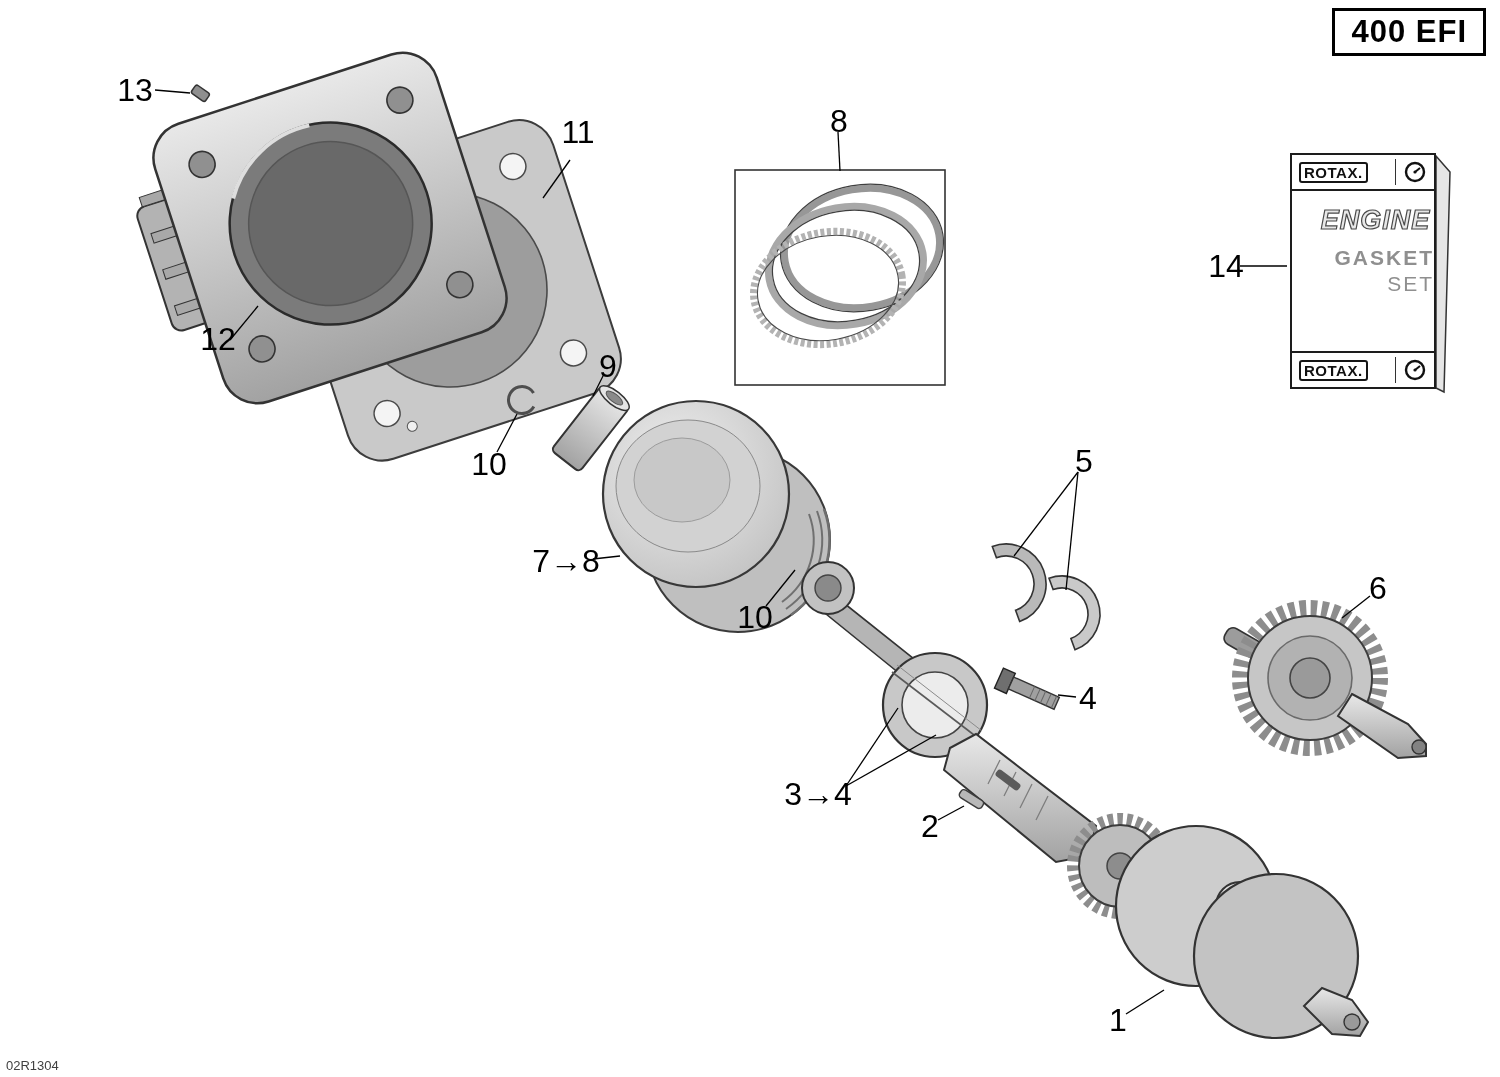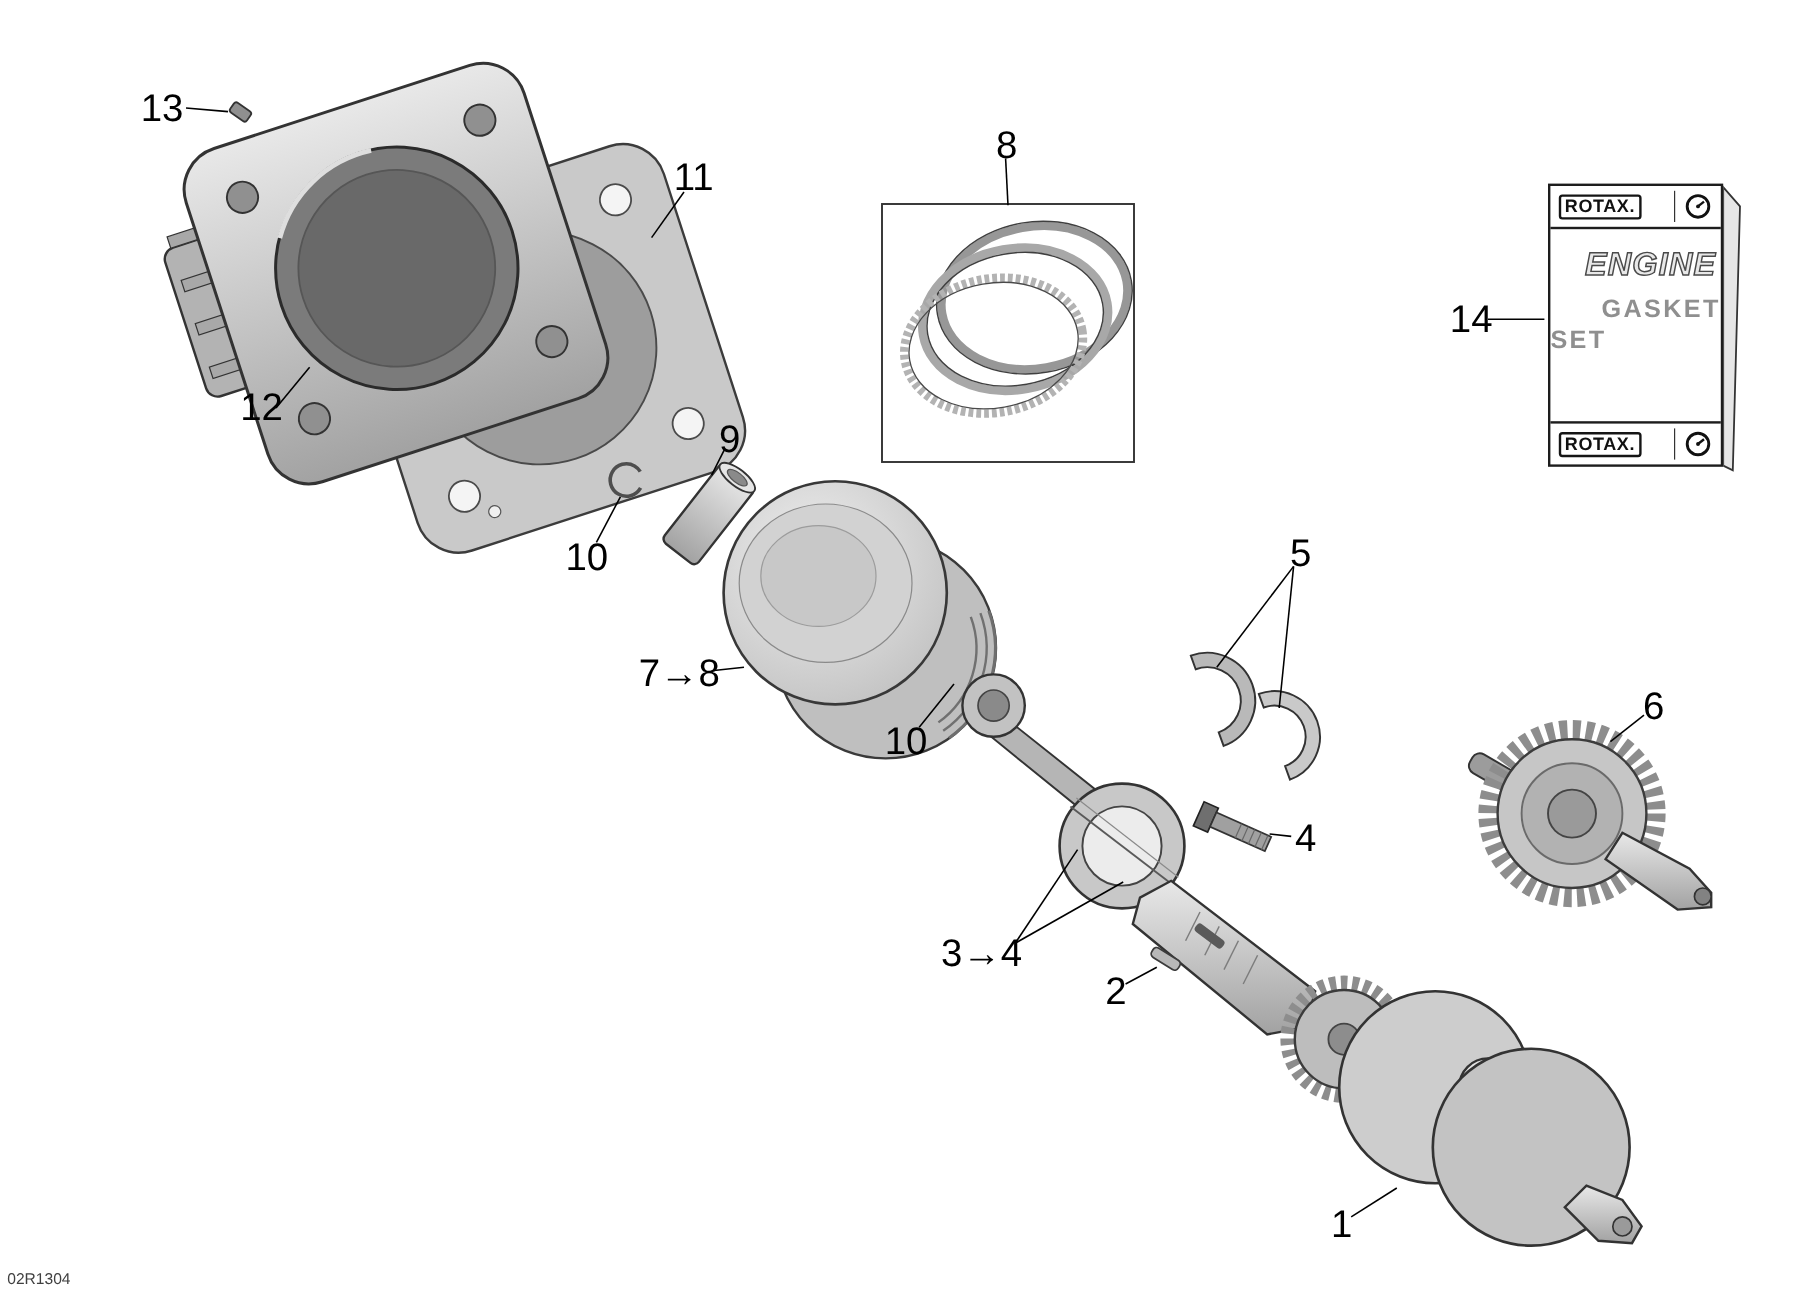--- a/index.html
+++ b/index.html
@@ -16,21 +16,21 @@
   .gb-row{display:flex;align-items:center;justify-content:space-between;padding:4px 7px;}
   .gb-row.top{border-bottom:2px solid #1d1d1d;}
   .gb-row.bottom{border-top:2px solid #1d1d1d;margin-top:auto;}
   .rotax{font-weight:bold;font-size:15px;letter-spacing:.5px;border:2px solid #151515;
       border-radius:3px;padding:0 3px;color:#111;}
   .gb-icon{display:flex;align-items:center;border-left:1.5px solid #333;padding-left:7px;height:26px;}
   .gb-engine{font-style:italic;font-weight:bold;font-size:27px;text-align:center;margin-top:14px;
       letter-spacing:1px;color:#e8e8e8;padding-left:25px;-webkit-text-stroke:1.2px #4a4a4a;}
   .gb-gasket{font-weight:bold;font-size:21px;text-align:right;margin-top:10px;
       letter-spacing:2px;color:#8f8f8f;}
-  .gb-set{font-weight:bold;font-size:21px;text-align:left;margin-top:2px;
+  .gb-set{font-weight:normal;font-size:21px;text-align:right;margin-top:2px;
       letter-spacing:2px;color:#8f8f8f;}
 </style>
 </head>
 <body>
 
 <div id="stage">
 
   <svg id="art" width="1500" height="1077" viewBox="0 0 1500 1077">
     <defs>
       <linearGradient id="gm" x1="0" y1="0" x2="0" y2="1">
@@ -180,21 +180,21 @@
       <line x1="1370" y1="596" x2="1342" y2="618"></line>
       <line x1="1076" y1="697" x2="1058" y2="695"></line>
       <line x1="846" y1="786" x2="898" y2="708"></line>
       <line x1="846" y1="786" x2="936" y2="735"></line>
       <line x1="938" y1="820" x2="964" y2="806"></line>
       <line x1="1126" y1="1014" x2="1164" y2="990"></line>
     </g>
   </svg>
 
   <div class="co" style="left:135px;top:90px">13</div>
-  <div class="co" style="left:578px;top:147px">11</div>
+  <div class="co" style="left:578px;top:132px">11</div>
   <div class="co" style="left:218px;top:339px">12</div>
   <div class="co" style="left:839px;top:121px">8</div>
   <div class="co" style="left:1226px;top:266px">14</div>
   <div class="co" style="left:608px;top:366px">9</div>
   <div class="co" style="left:489px;top:464px">10</div>
   <div class="co" style="left:566px;top:561px">7→8</div>
   <div class="co" style="left:755px;top:617px">10</div>
   <div class="co" style="left:1084px;top:461px">5</div>
   <div class="co" style="left:1378px;top:588px">6</div>
   <div class="co" style="left:1088px;top:698px">4</div>
@@ -221,15 +221,16 @@
       <span class="gb-icon">
         <svg width="24" height="24" viewBox="0 0 24 24">
           <circle cx="12" cy="12" r="9" fill="#fff" stroke="#111" stroke-width="2.4"></circle>
           <line x1="12" y1="12" x2="17" y2="8" stroke="#111" stroke-width="2"></line>
           <circle cx="12" cy="12" r="1.6" fill="#111"></circle>
         </svg>
       </span>
     </div>
   </div>
 
+  <div class="title-box">400 EFI</div>
   <div class="doc-code">02R1304</div>
 
 </div>
 
 </body></html>

